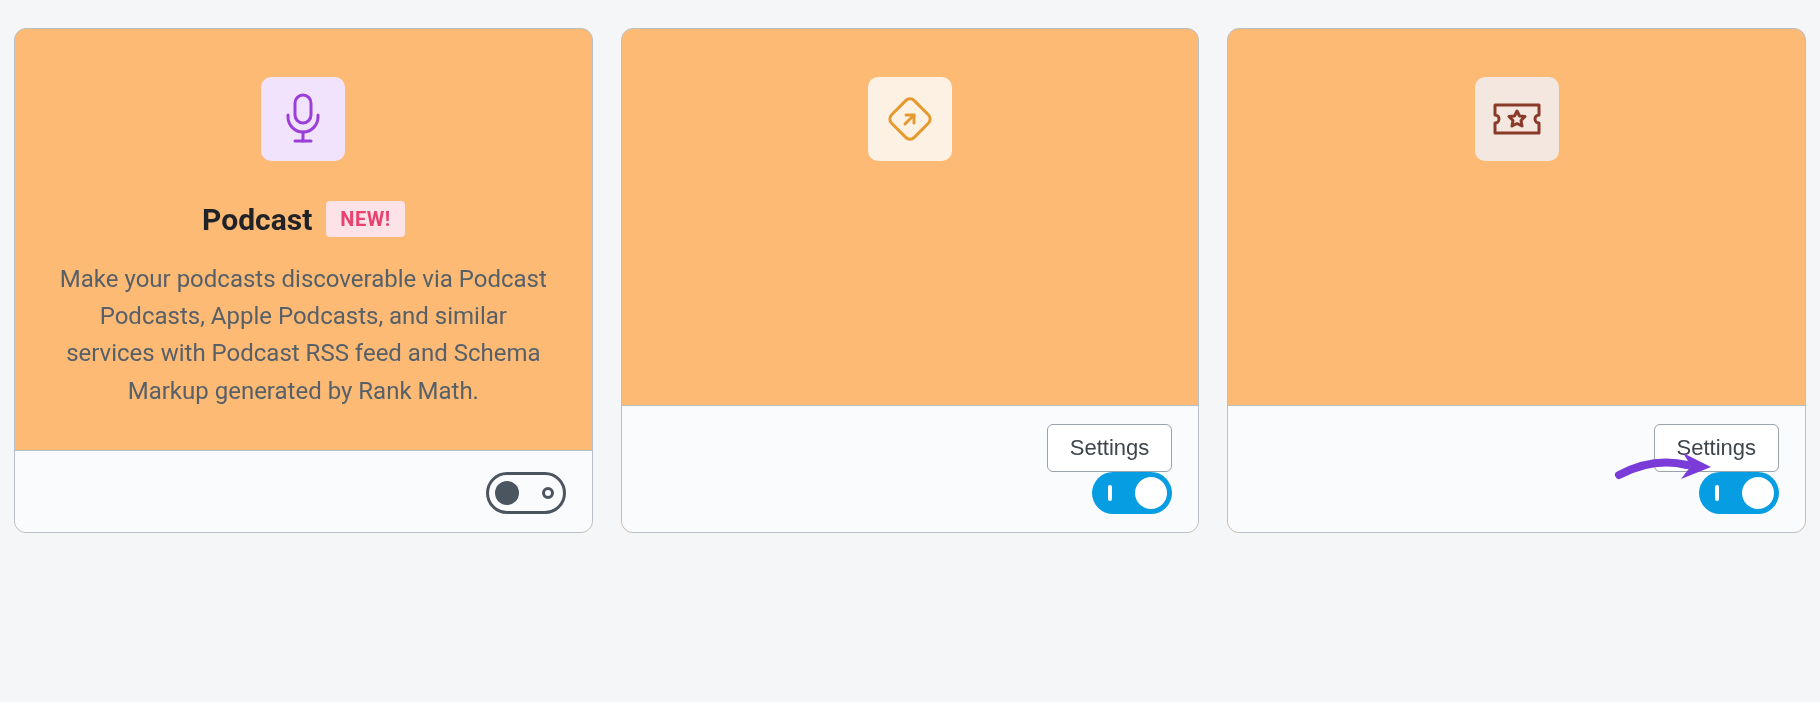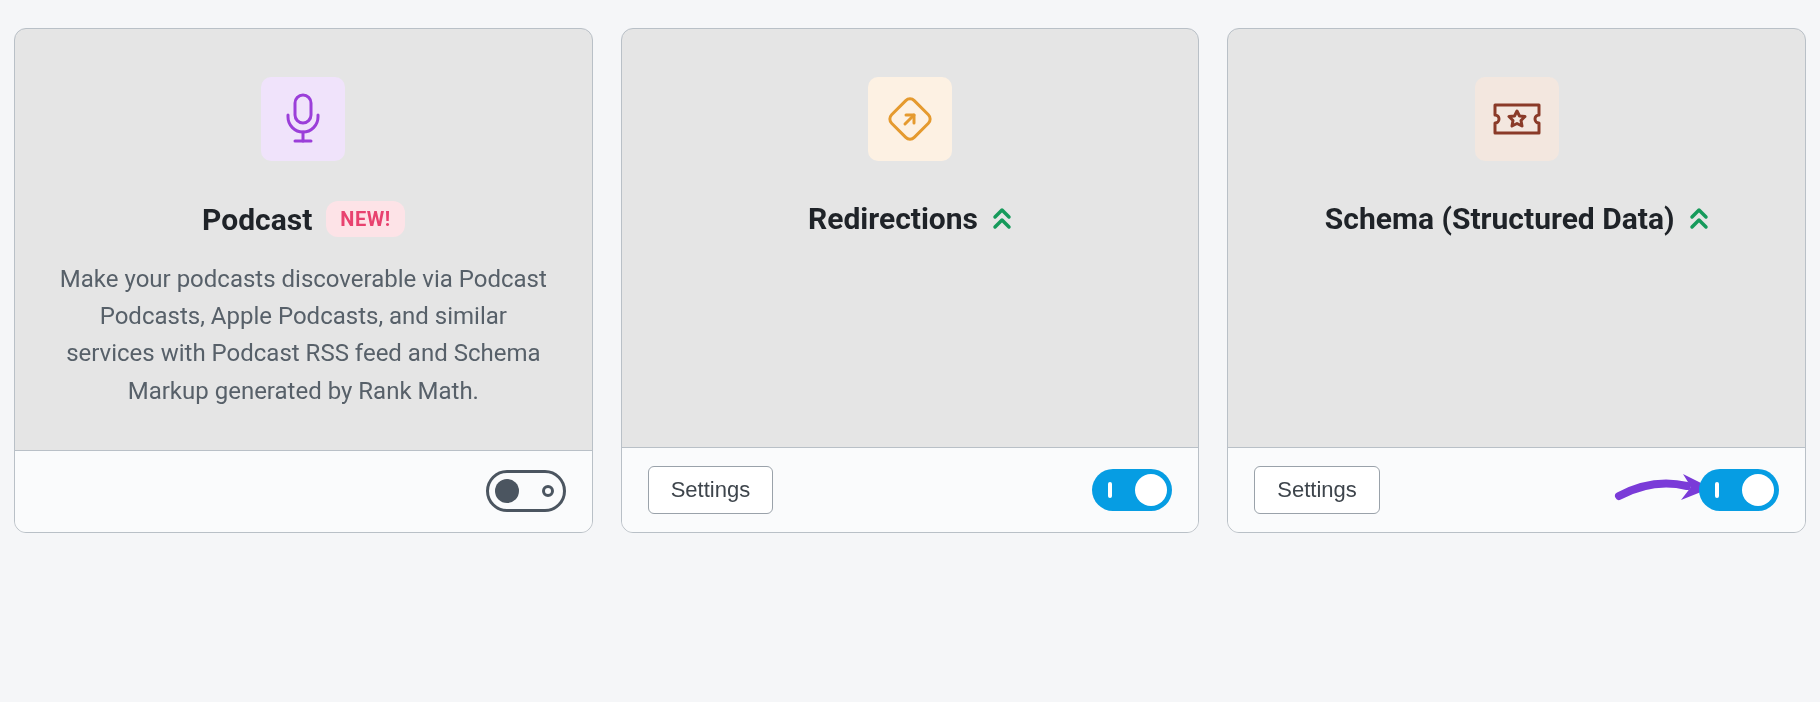--- a/index.html
+++ b/index.html
@@ -9,21 +9,21 @@
     padding: 28px 14px;
   }
   .cards {
     display: flex;
     gap: 28px;
     justify-content: center;
     align-items: stretch;
   }
   .card {
     flex: 1 1 0;
-    background: #e5e5e5;
+    background: #fdba74;
     border: 1.5px solid #b9c0c7;
     border-radius: 12px;
     display: flex;
     flex-direction: column;
     overflow: hidden;
   }
   .card-body {
     padding: 48px 40px 40px 40px;
     text-align: center;
     flex: 1;
@@ -51,39 +51,40 @@
     font-weight: 700;
     color: #1f2328;
   }
   .badge-new {
     background: #fde3e7;
     color: #e8426f;
     font-weight: 700;
     font-size: 20px;
     letter-spacing: 0.5px;
     padding: 6px 14px;
-    border-radius: 12px;
+    border-radius: 4px;
   }
   .chevron-up {
     display: inline-flex;
   }
   .desc {
     font-size: 24px;
     line-height: 1.55;
     color: #576069;
   }
   .card-footer {
     border-top: 1.5px solid #b9c0c7;
     background: #fafbfc;
     padding: 18px 26px;
     display: flex;
-    align-items: center;
+    align-items: flex-end;
     justify-content: space-between;
     min-height: 82px;
     position: relative;
+    flex-direction: column;
   }
   .card-footer.right-only { justify-content: flex-end; }
   .settings-btn {
     background: #ffffff;
     border: 1.5px solid #9aa2aa;
     border-radius: 6px;
     padding: 10px 22px;
     font-size: 22px;
     color: #3e454c;
     cursor: pointer;
@@ -182,53 +183,35 @@
 
   <div class="card">
     <div class="card-body">
       <div class="icon-box orange">
         <svg width="52" height="52" viewBox="0 0 52 52" fill="none" stroke="#e59a2f" stroke-width="3" stroke-linecap="round" stroke-linejoin="round">
           <rect x="10" y="10" width="32" height="32" rx="6" transform="rotate(45 26 26)"></rect>
           <path d="M22 22h8v8"></path>
           <path d="M30 22l-9 9"></path>
         </svg>
       </div>
-      <div class="title-row">
-        <span class="title">Redirections</span>
-        <span class="chevron-up">
-          <svg width="20" height="24" viewBox="0 0 20 24" fill="none" stroke="#169a5b" stroke-width="3.5" stroke-linecap="round" stroke-linejoin="round">
-            <polyline points="3,10 10,3 17,10"></polyline>
-            <polyline points="3,20 10,13 17,20"></polyline>
-          </svg>
-        </span>
-      </div>
     </div>
     <div class="card-footer">
       <button class="settings-btn">Settings</button>
       <div class="toggle on"></div>
     </div>
   </div>
 
   <div class="card">
     <div class="card-body">
       <div class="icon-box brown">
         <svg width="56" height="44" viewBox="0 0 56 44" fill="none" stroke="#8a3a28" stroke-width="3" stroke-linecap="round" stroke-linejoin="round">
           <path d="M6 8h44a0 0 0 0 1 0 0v10a4 4 0 0 0 0 8v10H6V26a4 4 0 0 0 0-8V8z"></path>
           <polygon points="28,14 30.5,19 36,19.5 32,23.5 33,29 28,26.5 23,29 24,23.5 20,19.5 25.5,19" fill="none"></polygon>
         </svg>
       </div>
-      <div class="title-row">
-        <span class="title">Schema (Structured Data)</span>
-        <span class="chevron-up">
-          <svg width="20" height="24" viewBox="0 0 20 24" fill="none" stroke="#169a5b" stroke-width="3.5" stroke-linecap="round" stroke-linejoin="round">
-            <polyline points="3,10 10,3 17,10"></polyline>
-            <polyline points="3,20 10,13 17,20"></polyline>
-          </svg>
-        </span>
-      </div>
     </div>
     <div class="card-footer">
       <button class="settings-btn">Settings</button>
       <span class="arrow-annot">
         <svg width="100" height="40" viewBox="0 0 100 40">
           <path d="M6 28 Q 40 10 74 18" stroke="#7a3bd8" stroke-width="8" fill="none" stroke-linecap="round"></path>
           <polygon points="70,6 98,20 68,32 78,19" fill="#7a3bd8"></polygon>
         </svg>
       </span>
       <div class="toggle on"></div>

